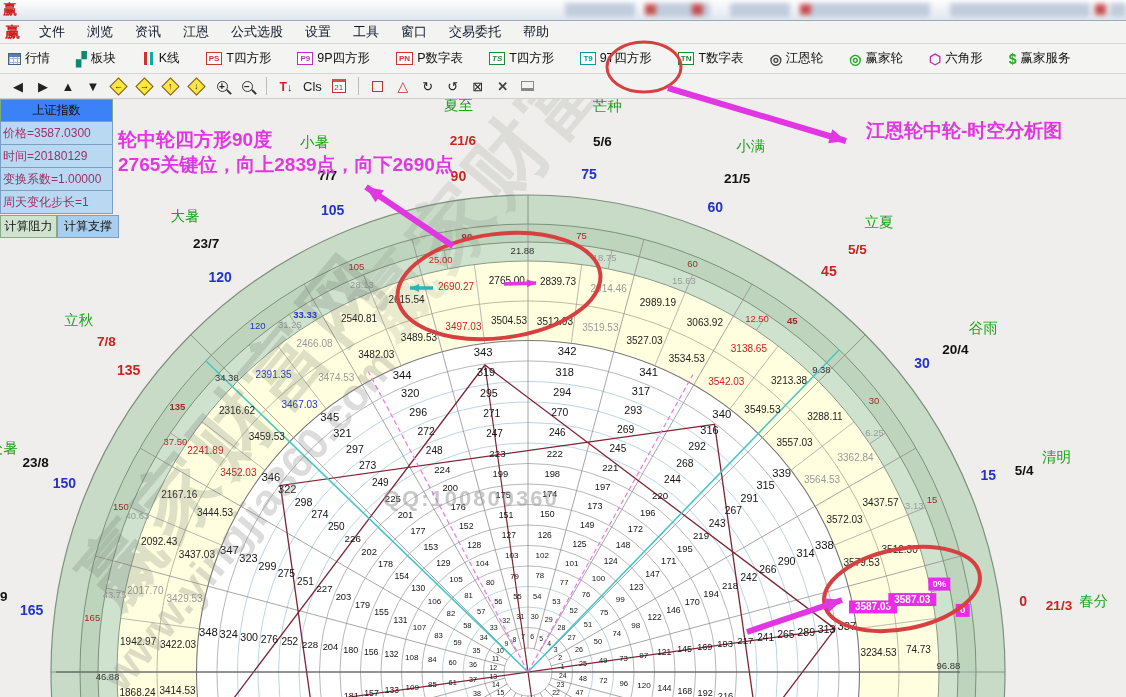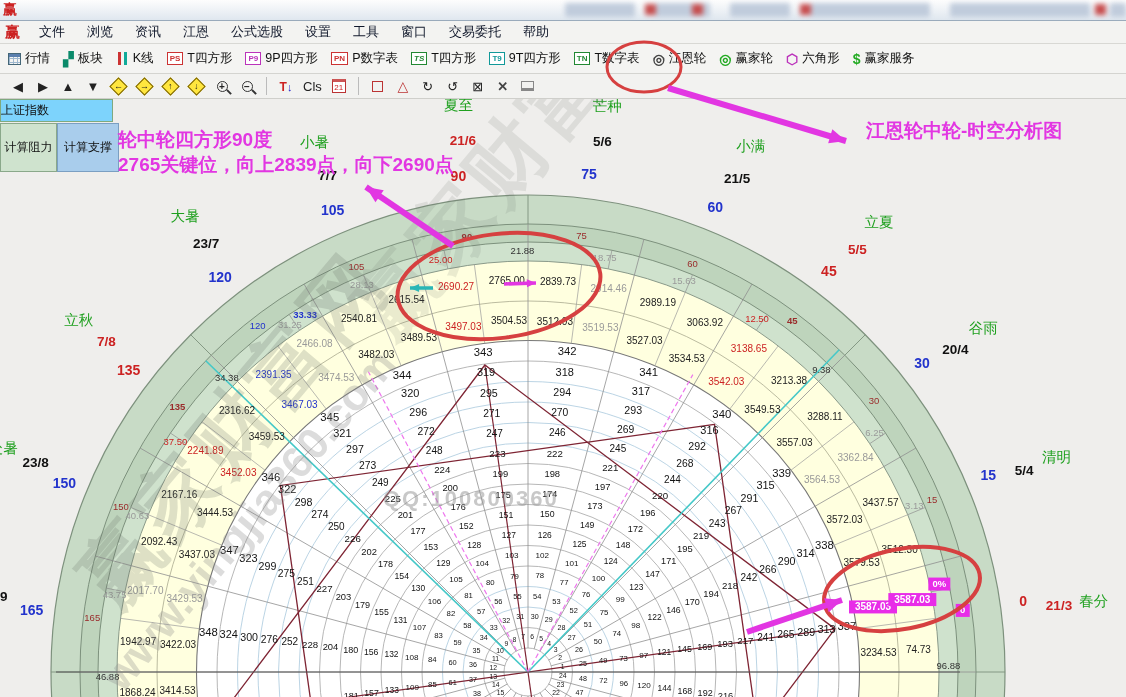--- a/index.html
+++ b/index.html
@@ -13,21 +13,21 @@
   .blur-strip { position:absolute; right:0; top:0; height:20px; width:566px; overflow:hidden;
     filter:blur(2.5px); opacity:.85; }
   .blur-strip i { position:absolute; top:3px; height:14px; background:#b9c6d8; border-radius:2px; }
   .blur-strip b { position:absolute; top:4px; width:11px; height:11px; background:#c03030; }
   .menubar { position:absolute; left:0; top:21px; width:1126px; height:23px; z-index:5;
     background:#f3f3f1; border-bottom:1px solid #d8d8d4; display:flex; align-items:center; font-size:13px; }
   .mlogo { color:#c22; font-weight:bold; font-size:15px; padding:0 8px 0 5px; }
   .menu-item { padding:2px 11px; color:#0f172a; cursor:default; }
   .toolbar1 { position:absolute; left:0; top:44px; width:1126px; height:30px; z-index:5;
     background:#f4f4f2; border-bottom:1px solid #d4d4d0; display:flex; align-items:center;
-    gap:13px; padding-left:8px; font-size:12.5px; color:#111; }
+    gap:26px; padding-left:8px; font-size:12.5px; color:#111; }
   .tbtn { display:flex; align-items:center; gap:4px; cursor:default; }
   .badge { font-size:8px; font-weight:bold; border:1px solid; padding:0 2px; background:#fff; line-height:11px; }
   .ictable { width:13px; height:12px; border:1px solid #467;
     background:linear-gradient(#5a7fae 3px,transparent 3px),
       repeating-linear-gradient(90deg,#9fb8cf 0 1px,transparent 1px 4px),
       repeating-linear-gradient(#9fb8cf 0 1px,transparent 1px 4px); }
   .icblocks { color:#0a8a6a; font-size:14px; line-height:14px; }
   .ickline { width:13px; height:13px;
     background:linear-gradient(90deg,transparent 2px,#c33 2px,#c33 5px,transparent 5px,transparent 8px,#1a9 8px,#1a9 11px,transparent 11px); }
   .icwheel { font-size:14px; line-height:14px; font-weight:bold; }
@@ -44,26 +44,26 @@
     transform:rotate(45deg); right:-5px; bottom:-2px; }
   .vsep { width:1px; height:18px; background:#bbb; margin:0 2px; }
   .tdown b { color:#c22; font-size:12px; } .tdown i { color:#22c; font-style:normal; font-size:11px; }
   .cal { width:14px; height:14px; border:1px solid #b33; background:#fff; font-size:8px; color:#c22;
     text-align:center; line-height:12px; border-top:3px solid #c55; }
   .rtool { width:11px; height:11px; border:1.5px solid #b33; }
   .tri { color:#b33; font-size:14px; } .grytool { color:#999; }
   .scr { width:13px; height:10px; border:1.5px solid #888; border-bottom-width:3px; }
   
   .panel { position:absolute; left:0; top:99px; z-index:5; width:119px; font-size:12px; }
-  .panel .hd { background:#7dd3fc; border:1px solid #7fa97f; color:#111; text-align:left;
+  .panel .hd { background:#3b82f6; border:1px solid #7fa97f; color:#111; text-align:center;
     padding:2px 0; width:113px; }
   .panel .row { background:#b9d9f2; border:1px solid #7b9fc2; border-top:none; color:#993366;
     padding:2.5px 2px; width:113px; white-space:nowrap; overflow:hidden; }
   .panel .btns { display:flex; width:119px; margin-top:1px; }
-  .panel .btns div { text-align:center; padding:15px 0; color:#111; cursor:default; }
+  .panel .btns div { text-align:center; padding:2px 0; color:#111; cursor:default; }
   .btn-res { background:#cfe3ce; border:1px solid #8aa88a; width:57px; }
   .btn-sup { background:#a9cdec; border:1px solid #7b9fc2; width:62px; }
   
   .note { position:absolute; z-index:6; color:#e236e2; font-weight:bold; font-size:19px; white-space:nowrap; }
   .wm { position:absolute; z-index:2; pointer-events:none; white-space:nowrap; }
   svg { position:absolute; left:0; top:0; }
   #wheel { z-index:1; } #overlay { z-index:7; pointer-events:none; }
 </style>
 </head>
 <body>
@@ -650,20 +650,26 @@
     <span class="t2">
       <b style="color:#444">✕</b>
     </span>
     <span class="t2 grytool">
       <span class="scr"></span>
     </span>
   </div>
 
 <div class="panel">
   <div class="hd">上证指数</div>
+  <div>
+      <div class="row">价格=3587.0300</div>
+      <div class="row">时间=20180129</div>
+      <div class="row">变换系数=1.00000</div>
+      <div class="row">周天变化步长=1</div>
+    </div>
   <div class="btns">
       <div class="btn-res">计算阻力</div>
       <div class="btn-sup">计算支撑</div>
     </div>
 </div>
 
 <div class="note" style="left:118px;top:127px;">轮中轮四方形90度</div>
 <div class="note" style="left:118px;top:152px;">2765关键位，向上2839点，向下2690点</div>
 <div class="note" style="left:866px;top:118px;">江恩轮中轮-时空分析图</div>
 

